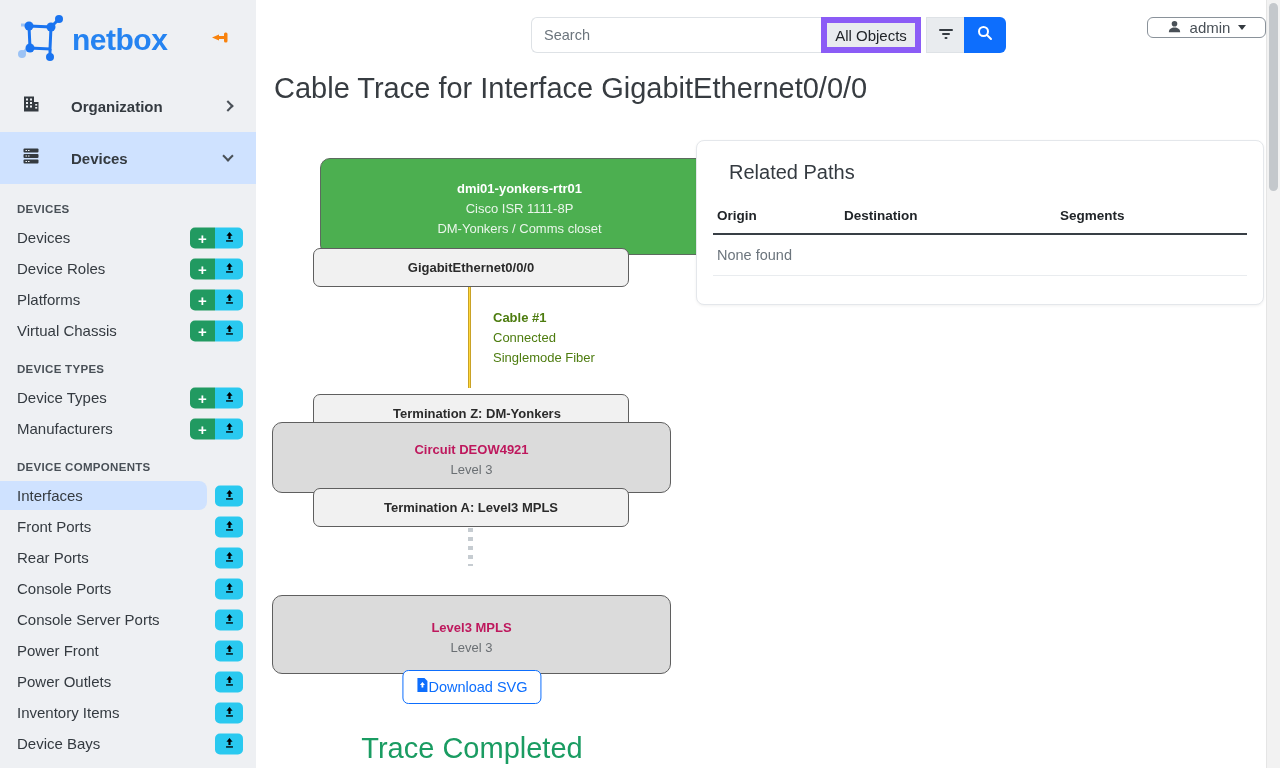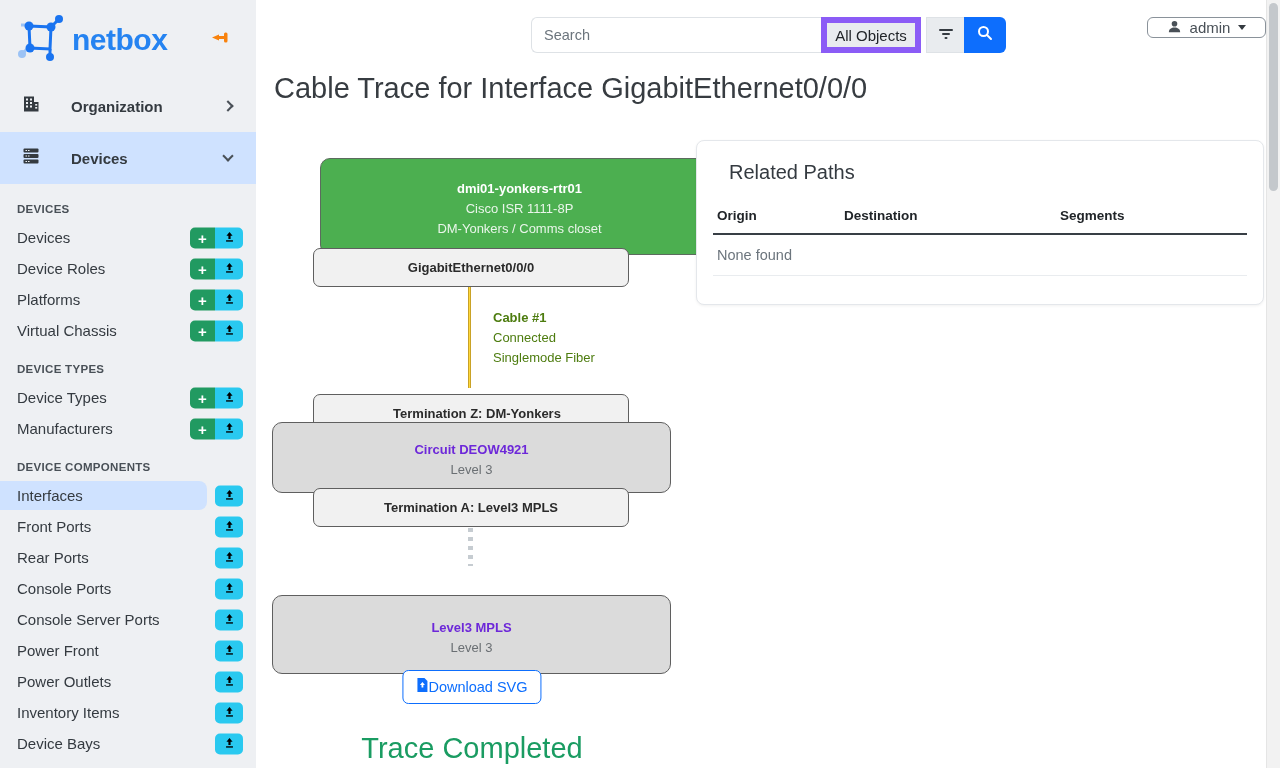--- a/index.html
+++ b/index.html
@@ -68,21 +68,21 @@
               justify-content:center; font-size:13px; font-weight:700; color:#2b2b2b; }
   .iface { top:90px; } .termz { top:236px;padding-left:12px; } .terma { top:330px; }
   .cable-line { position:absolute; left:196px; top:129px; width:3px; height:101px; background:#ffd83a;
                 border-left:1px solid #c9a227; border-right:1px solid #c9a227; }
   .cable-label { position:absolute; left:221px; top:150px; font-size:13px; color:#4d7c0f; line-height:20px; }
   .cable-label .b { font-weight:700; }
   .big-box { position:absolute; left:0; width:399px; background:#dbdbdb; border:1px solid #5f5f5f;
              border-radius:10px; text-align:center; }
   .circuit { top:264px; height:71px; padding-top:17px; }
   .provider { top:409px; height:79px; padding-top:22px;margin-top:28px; }
-  .big-box .t1 { font-size:13px; font-weight:700; color:#6d28d9; line-height:20px; }
+  .big-box .t1 { font-size:13px; font-weight:700; color:#be185d; line-height:20px; }
   .big-box .t2 { font-size:13px; color:#6a6f73; line-height:20px; }
   .dashes { position:absolute; left:196px; top:370px; width:5px; height:38px;
             background:repeating-linear-gradient(#c6ccd1 0 4px, transparent 4px 9px); }
   .dl-btn { position:absolute; left:50%; top:512px; transform:translateX(-50%); display:flex;
             align-items:center; gap:0; border:1px solid #0d6efd; border-radius:6px; background:#fff;
             color:#0d6efd; font-size:14.5px; padding:7px 13px; cursor:pointer;
             font-family:"Liberation Sans", sans-serif; }
   .trace-status { position:absolute; left:0; width:100%; top:574px; text-align:center;
                   font-size:29px; color:#1a9c62; }
 

